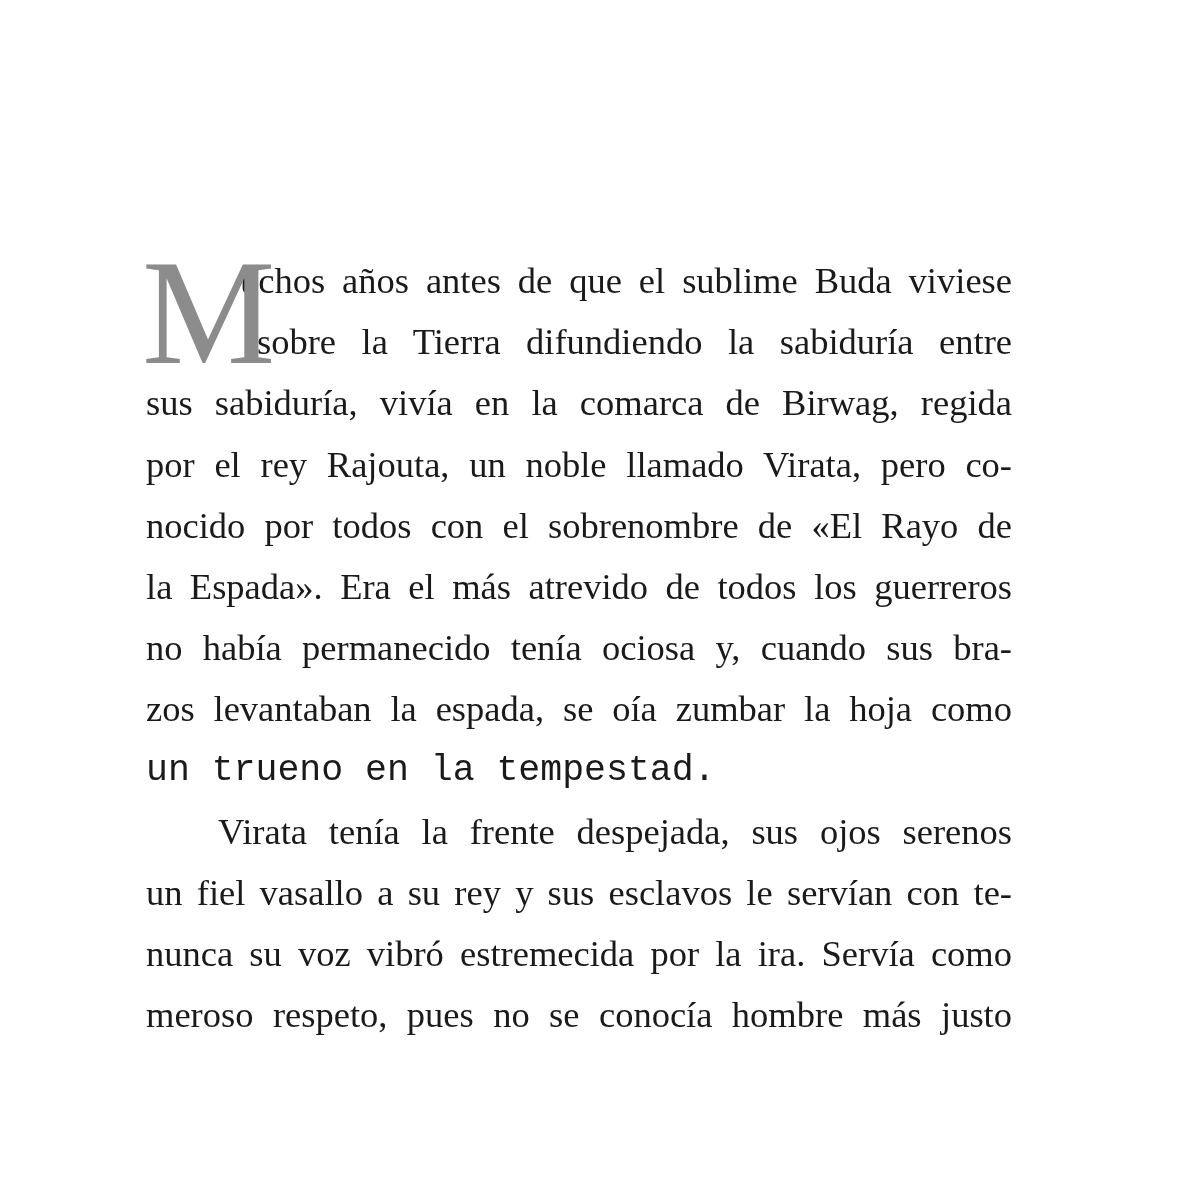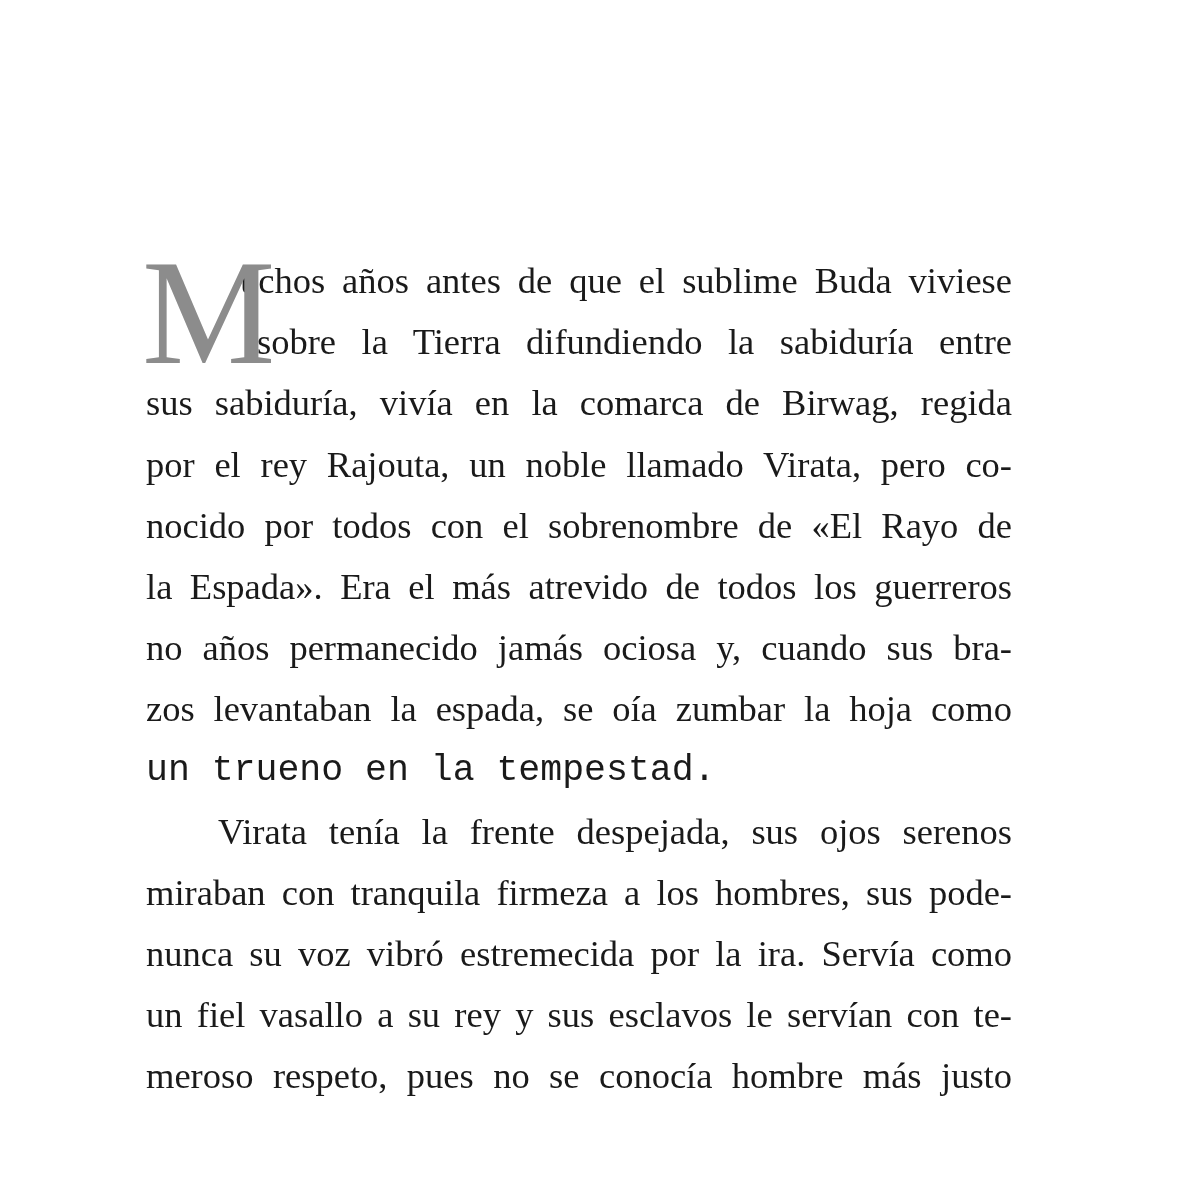--- a/index.html
+++ b/index.html
@@ -26,25 +26,24 @@
 <div class="page">
   <span class="dropcap">M</span>
 
   <div>
     <span class="line indent1">uchos años antes de que el sublime Buda viviese</span>
     <span class="line indent2">sobre la Tierra difundiendo la sabiduría entre</span>
     <span class="line">sus sabiduría, vivía en la comarca de Birwag, regida</span>
     <span class="line">por el rey Rajouta, un noble llamado Virata, pero co-</span>
     <span class="line">nocido por todos con el sobrenombre de «El Rayo de</span>
     <span class="line">la Espada». Era el más atrevido de todos los guerreros</span>
-    <span class="line">no años permanecido jamás ociosa y, cuando sus bra-</span>
+    <span class="line">no había permanecido tenía ociosa y, cuando sus bra-</span>
     <span class="line">zos levantaban la espada, se oía zumbar la hoja como</span>
     <span class="line last">un trueno en la tempestad.</span>
   </div>
 
   <div>
     <span class="line indent1" style="padding-left:72px">Virata tenía la frente despejada, sus ojos serenos</span>
-    <span class="line">miraban con tranquila firmeza a los hombres, sus pode-</span>
+    <span class="line">un fiel vasallo a su rey y sus esclavos le servían con te-</span>
     <span class="line">nunca su voz vibró estremecida por la ira. Servía como</span>
-    <span class="line">un fiel vasallo a su rey y sus esclavos le servían con te-</span>
     <span class="line">meroso respeto, pues no se conocía hombre más justo</span>
   </div>
 </div>
 
 </body></html>

